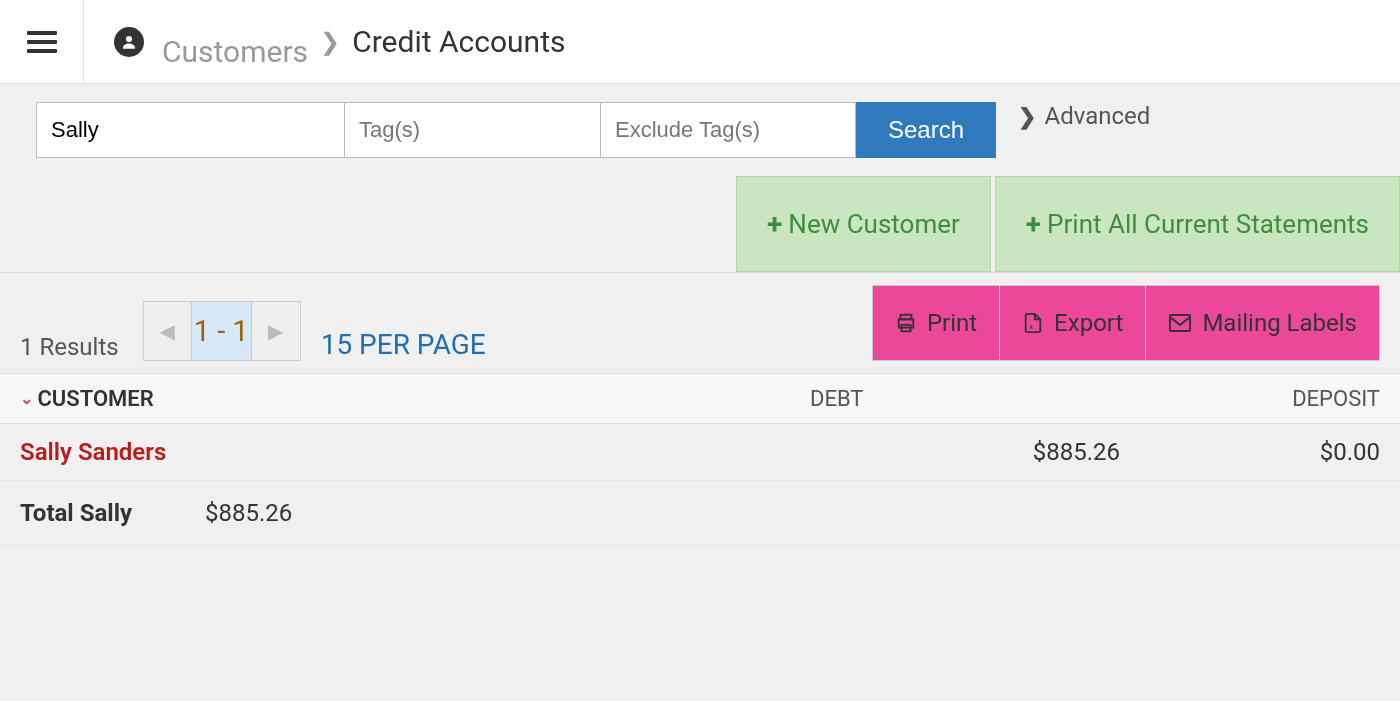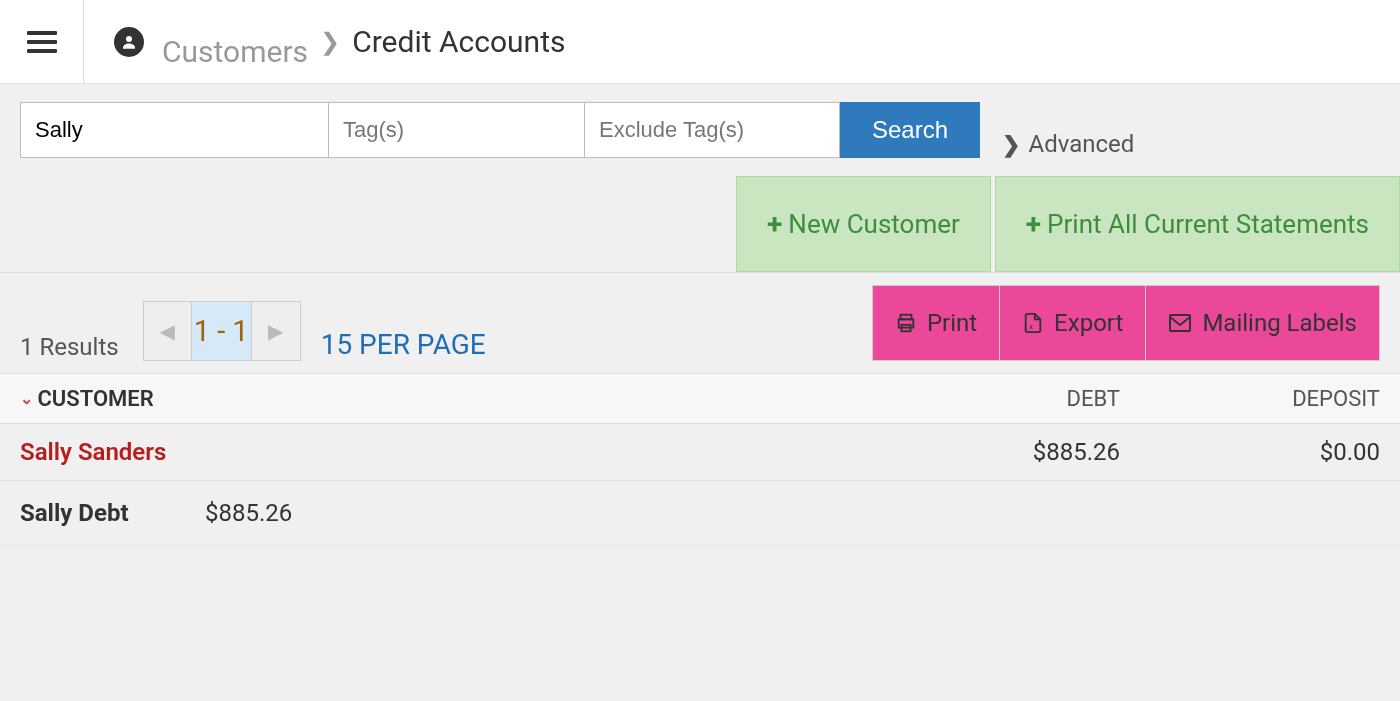--- a/index.html
+++ b/index.html
@@ -67,22 +67,22 @@
       color: #999;
       margin: 0 12px;
       font-size: 24px;
     }
     .breadcrumb .current {
       color: #333;
       font-weight: 400;
     }
     .search-bar {
       display: flex;
-      align-items: flex-end;
-      padding: 18px 20px 18px 20px;
+      align-items: flex-start;
+      padding: 18px 20px 18px 36px;
       background: #f0f0f0;
     }
     .search-input {
       height: 56px;
       border: 1px solid #bbb;
       padding: 0 14px;
       font-size: 22px;
       outline: none;
     }
     .search-name {
@@ -230,21 +230,21 @@
       font-weight: 600;
       color: #333;
     }
     .th-customer .sort {
       color: #C94B4B;
       font-size: 16px;
       margin-right: 4px;
     }
     .th-debt {
       width: 310px;
-      text-align: right;
+      text-align: left;
     }
     .th-deposit {
       width: 260px;
       text-align: right;
     }
     .table-row {
       display: flex;
       padding: 14px 20px;
       font-size: 24px;
       border-bottom: 1px solid #e5e5e5;
@@ -374,15 +374,15 @@
   <div class="th-deposit">DEPOSIT</div>
 </div>
 
 <div class="table-row">
   <div class="td-customer">Sally Sanders</div>
   <div class="td-debt">$885.26</div>
   <div class="td-deposit">$0.00</div>
 </div>
 
 <div class="total-row">
-  <span class="total-label">Sally Debt</span>
+  <span class="total-label">Total Sally</span>
   <span class="total-value">$885.26</span>
 </div>
 
 </body></html>

